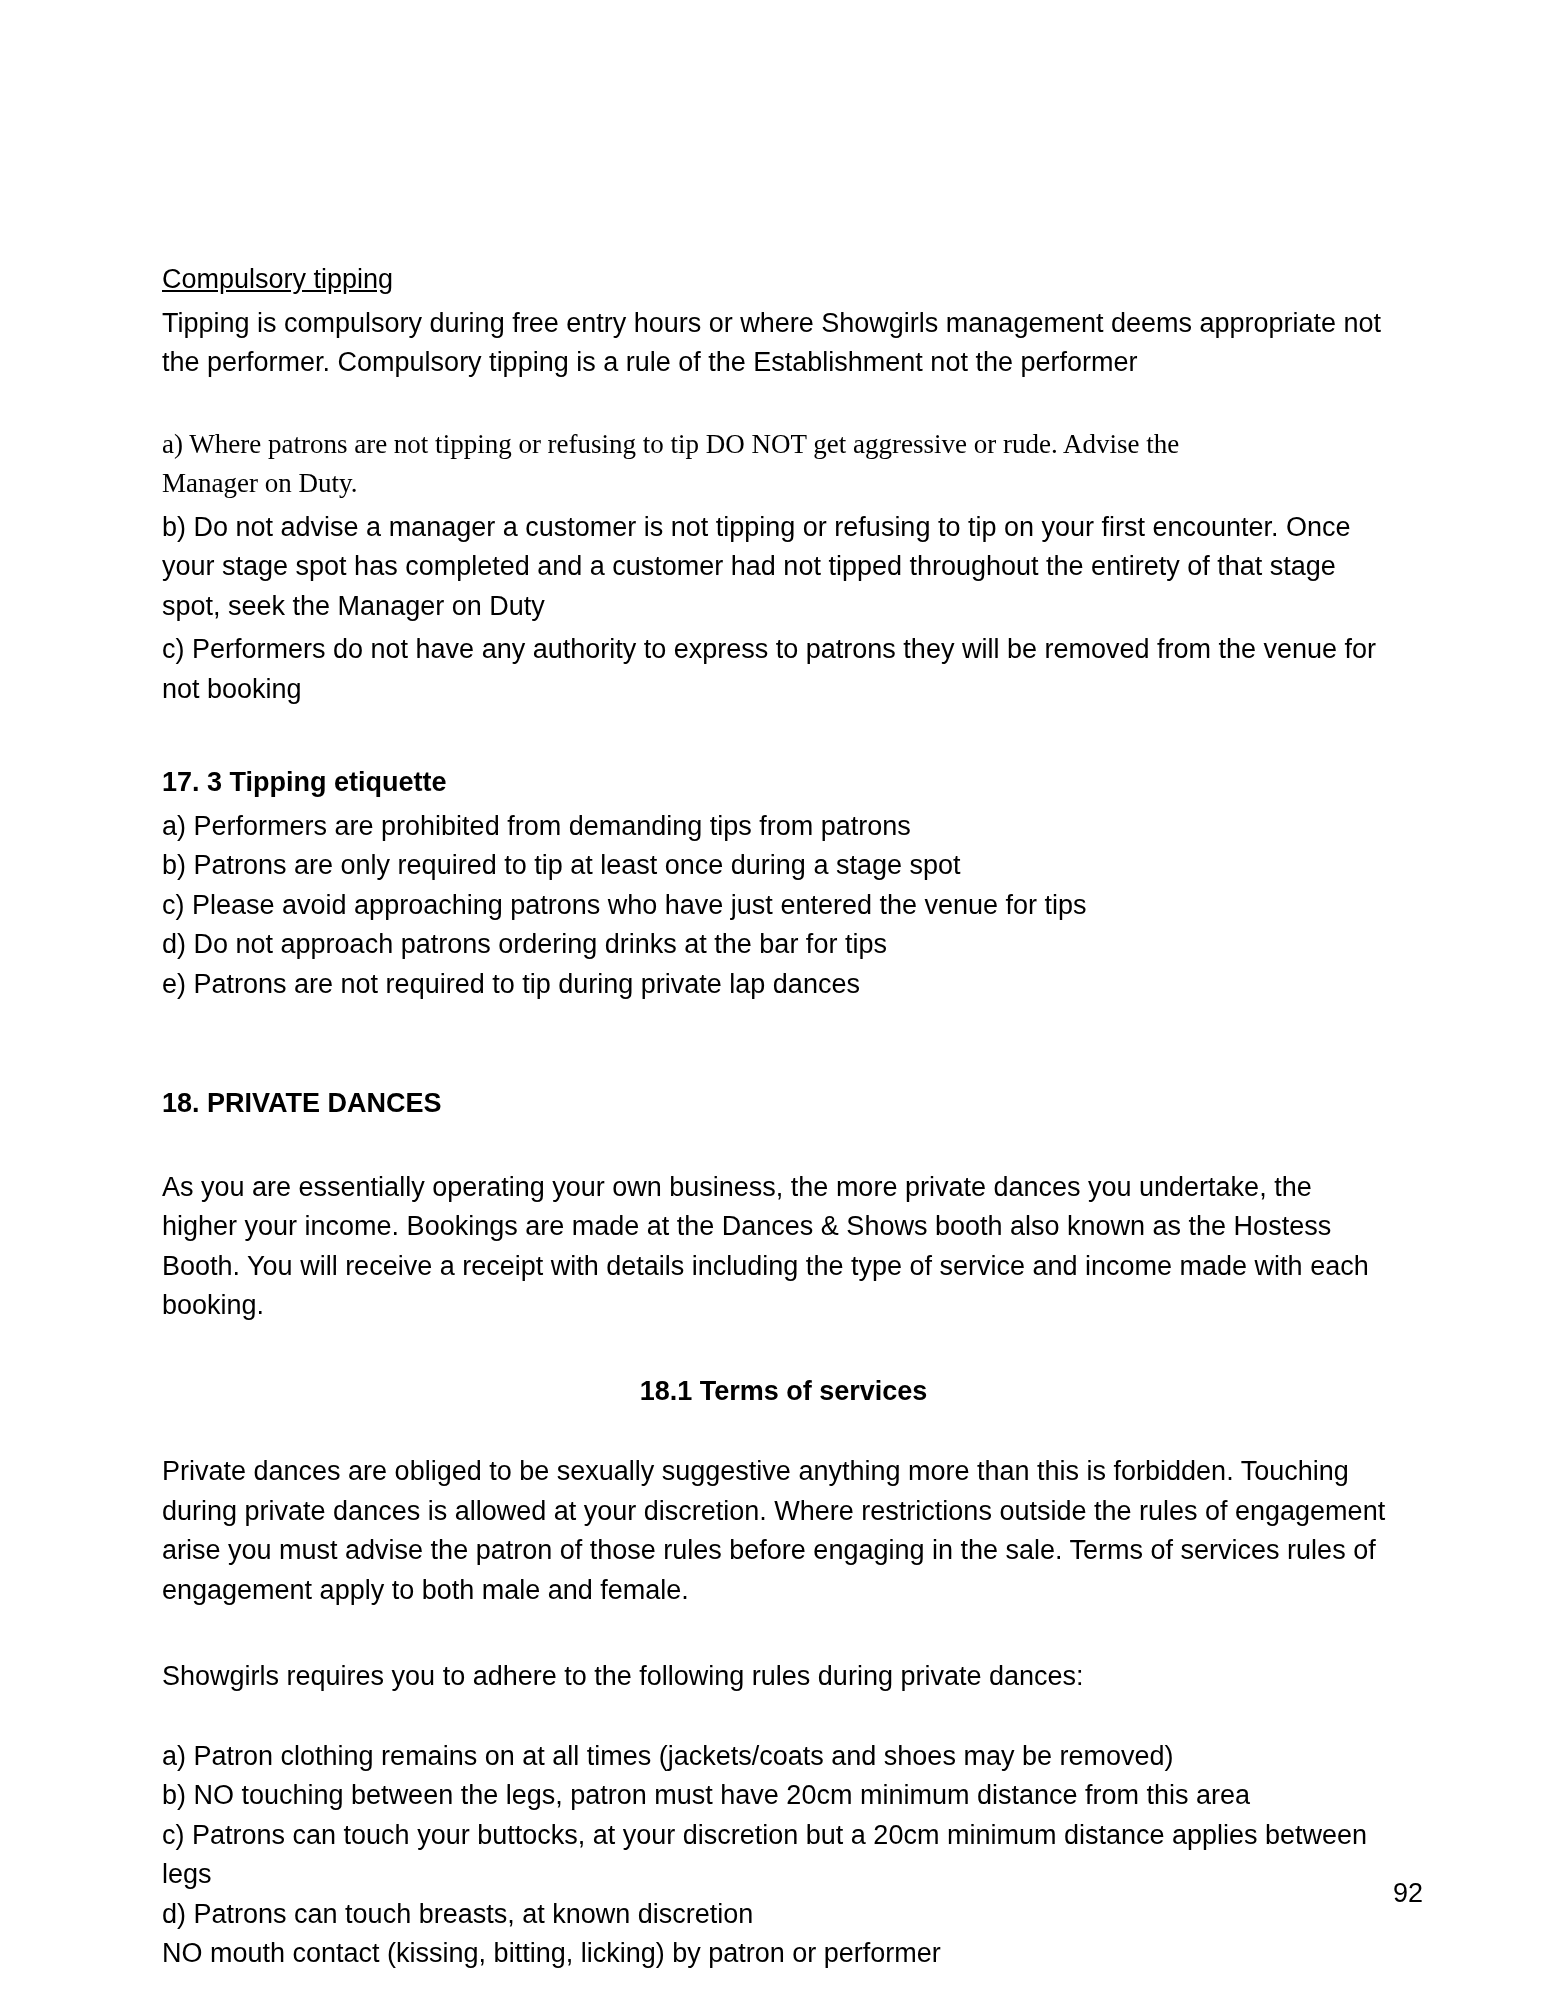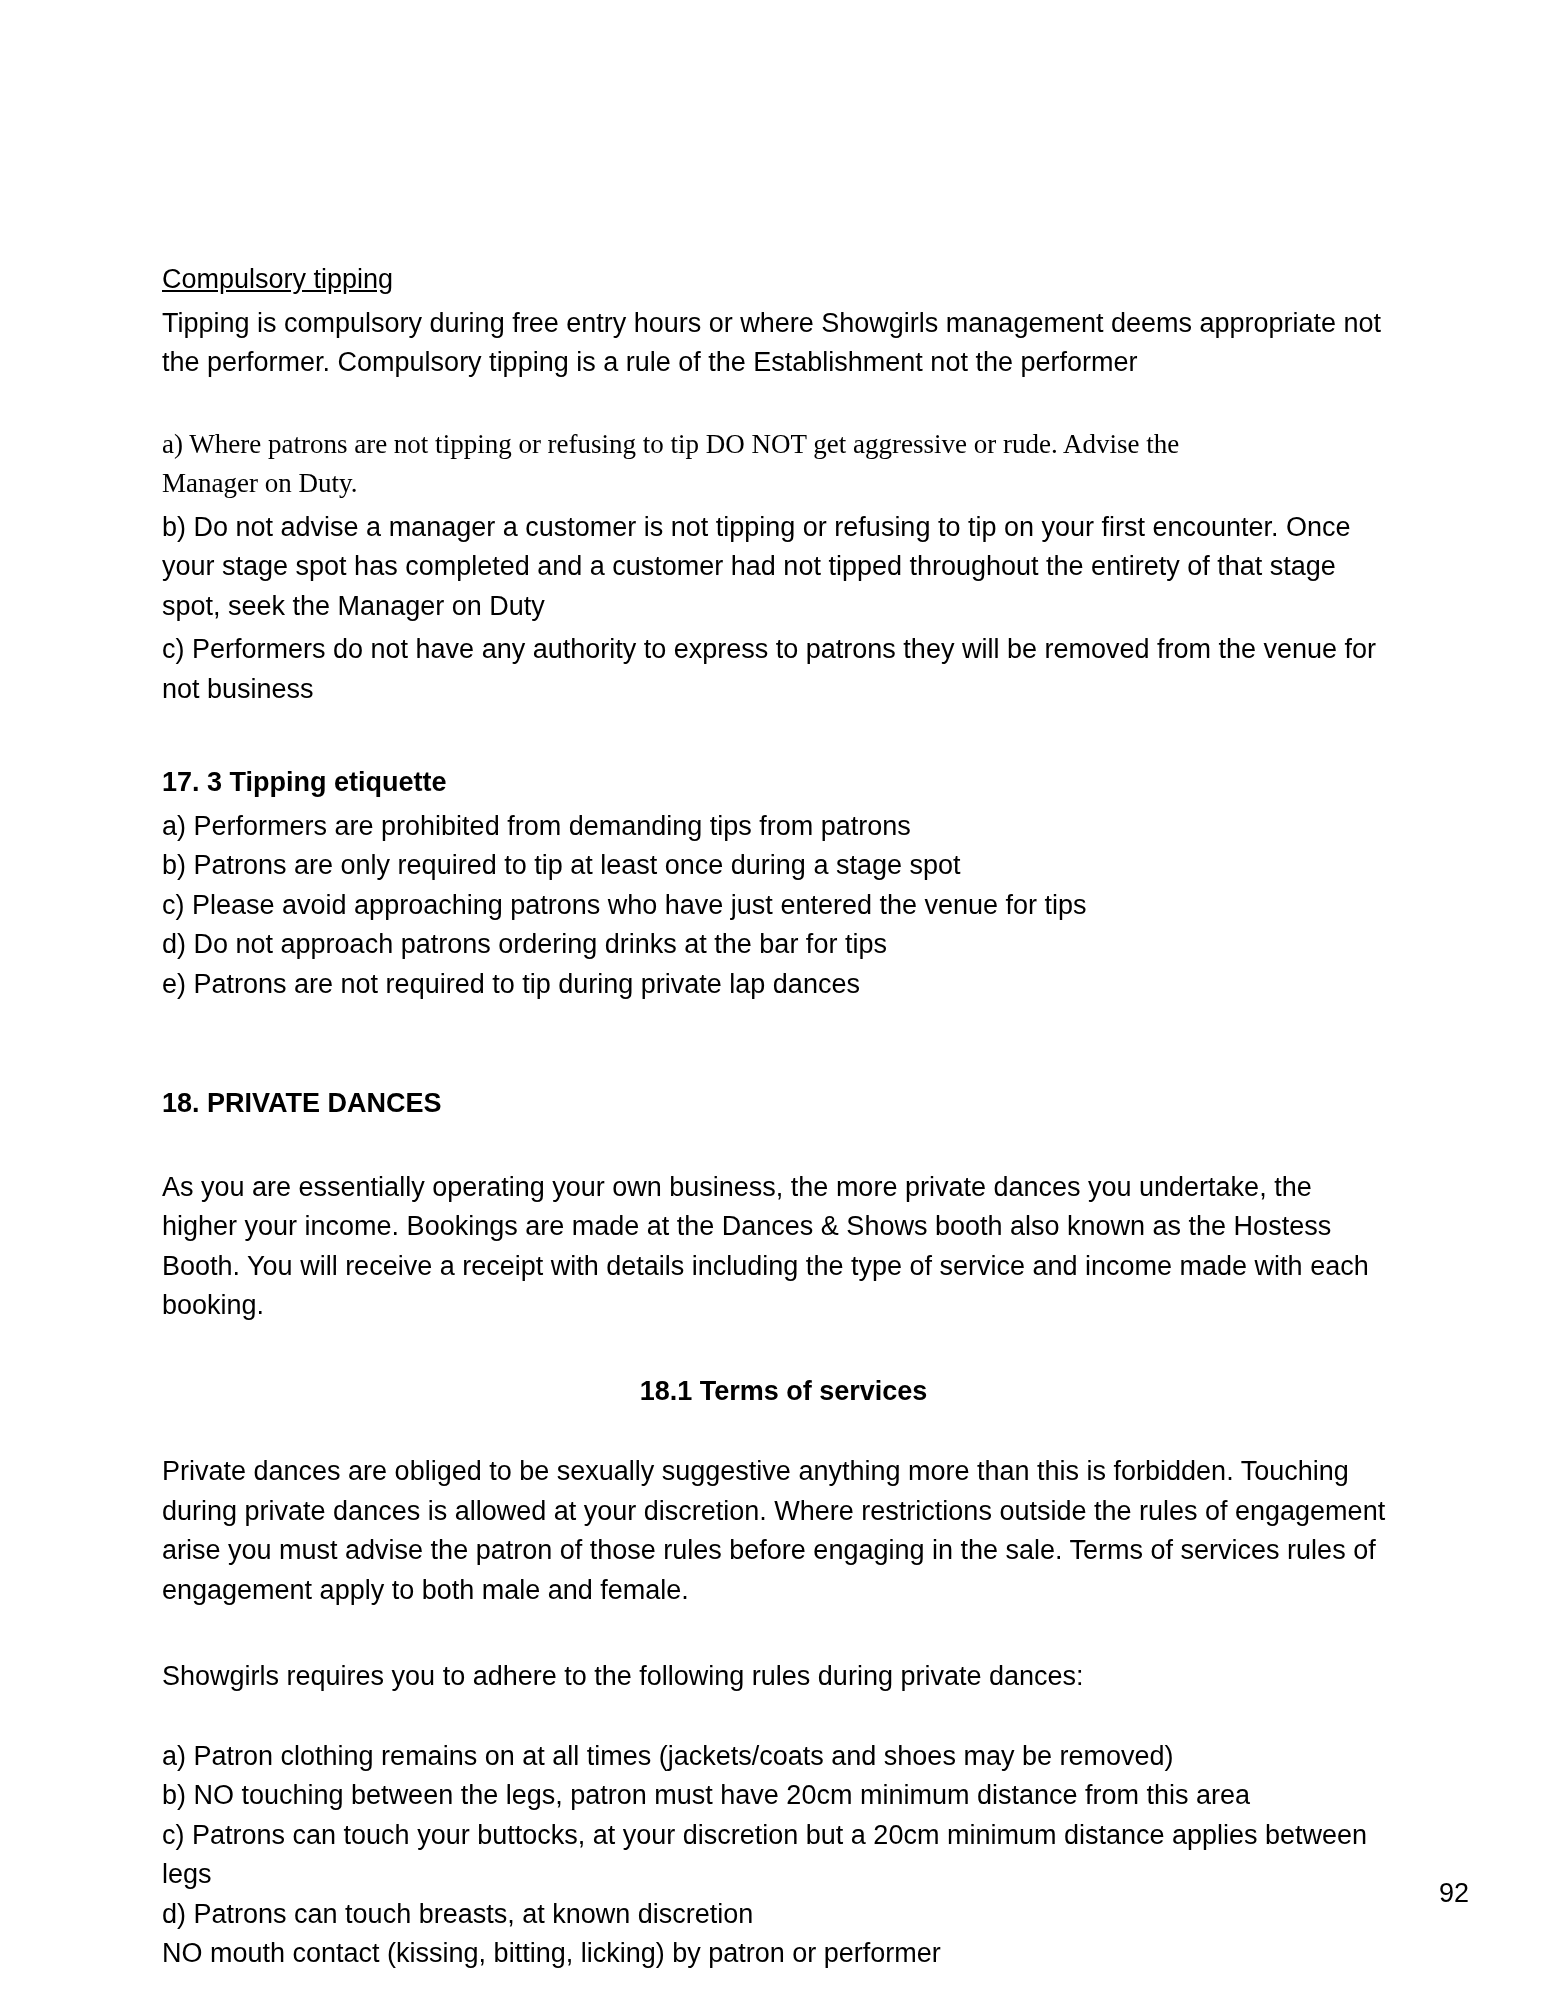--- a/index.html
+++ b/index.html
@@ -33,21 +33,20 @@
   .b10 { margin-top: 37px; }
   .b11 { margin-top: 43px; }
   .b12 { margin-top: 36px; }
   .pagenum {
     position: absolute;
     top: 1870px;
     left: 1387px;
     font-size: 27px;
     line-height: 35.5px;
     color: #000000;
-    margin-left: 46px;
   }
 </style>
 </head>
 <body>
 
 <div class="page">
   <div class="content">
 
     <div class="b0">
       <div class="line underlined">Compulsory tipping</div>
@@ -64,21 +63,21 @@
     </div>
 
     <div class="b3">
       <div class="line">b) Do not advise a manager a customer is not tipping or refusing to tip on your first encounter. Once</div>
       <div class="line">your stage spot has completed and a customer had not tipped throughout the entirety of that stage</div>
       <div class="line">spot, seek the Manager on Duty</div>
     </div>
 
     <div class="b4">
       <div class="line">c) Performers do not have any authority to express to patrons they will be removed from the venue for</div>
-      <div class="line">not business</div>
+      <div class="line">not booking</div>
     </div>
 
     <div class="b5">
       <div class="line heading">17. 3 Tipping etiquette</div>
     </div>
 
     <div class="b6">
       <div class="line">a) Performers are prohibited from demanding tips from patrons</div>
       <div class="line">b) Patrons are only required to tip at least once during a stage spot</div>
       <div class="line">c) Please avoid approaching patrons who have just entered the venue for tips</div>

